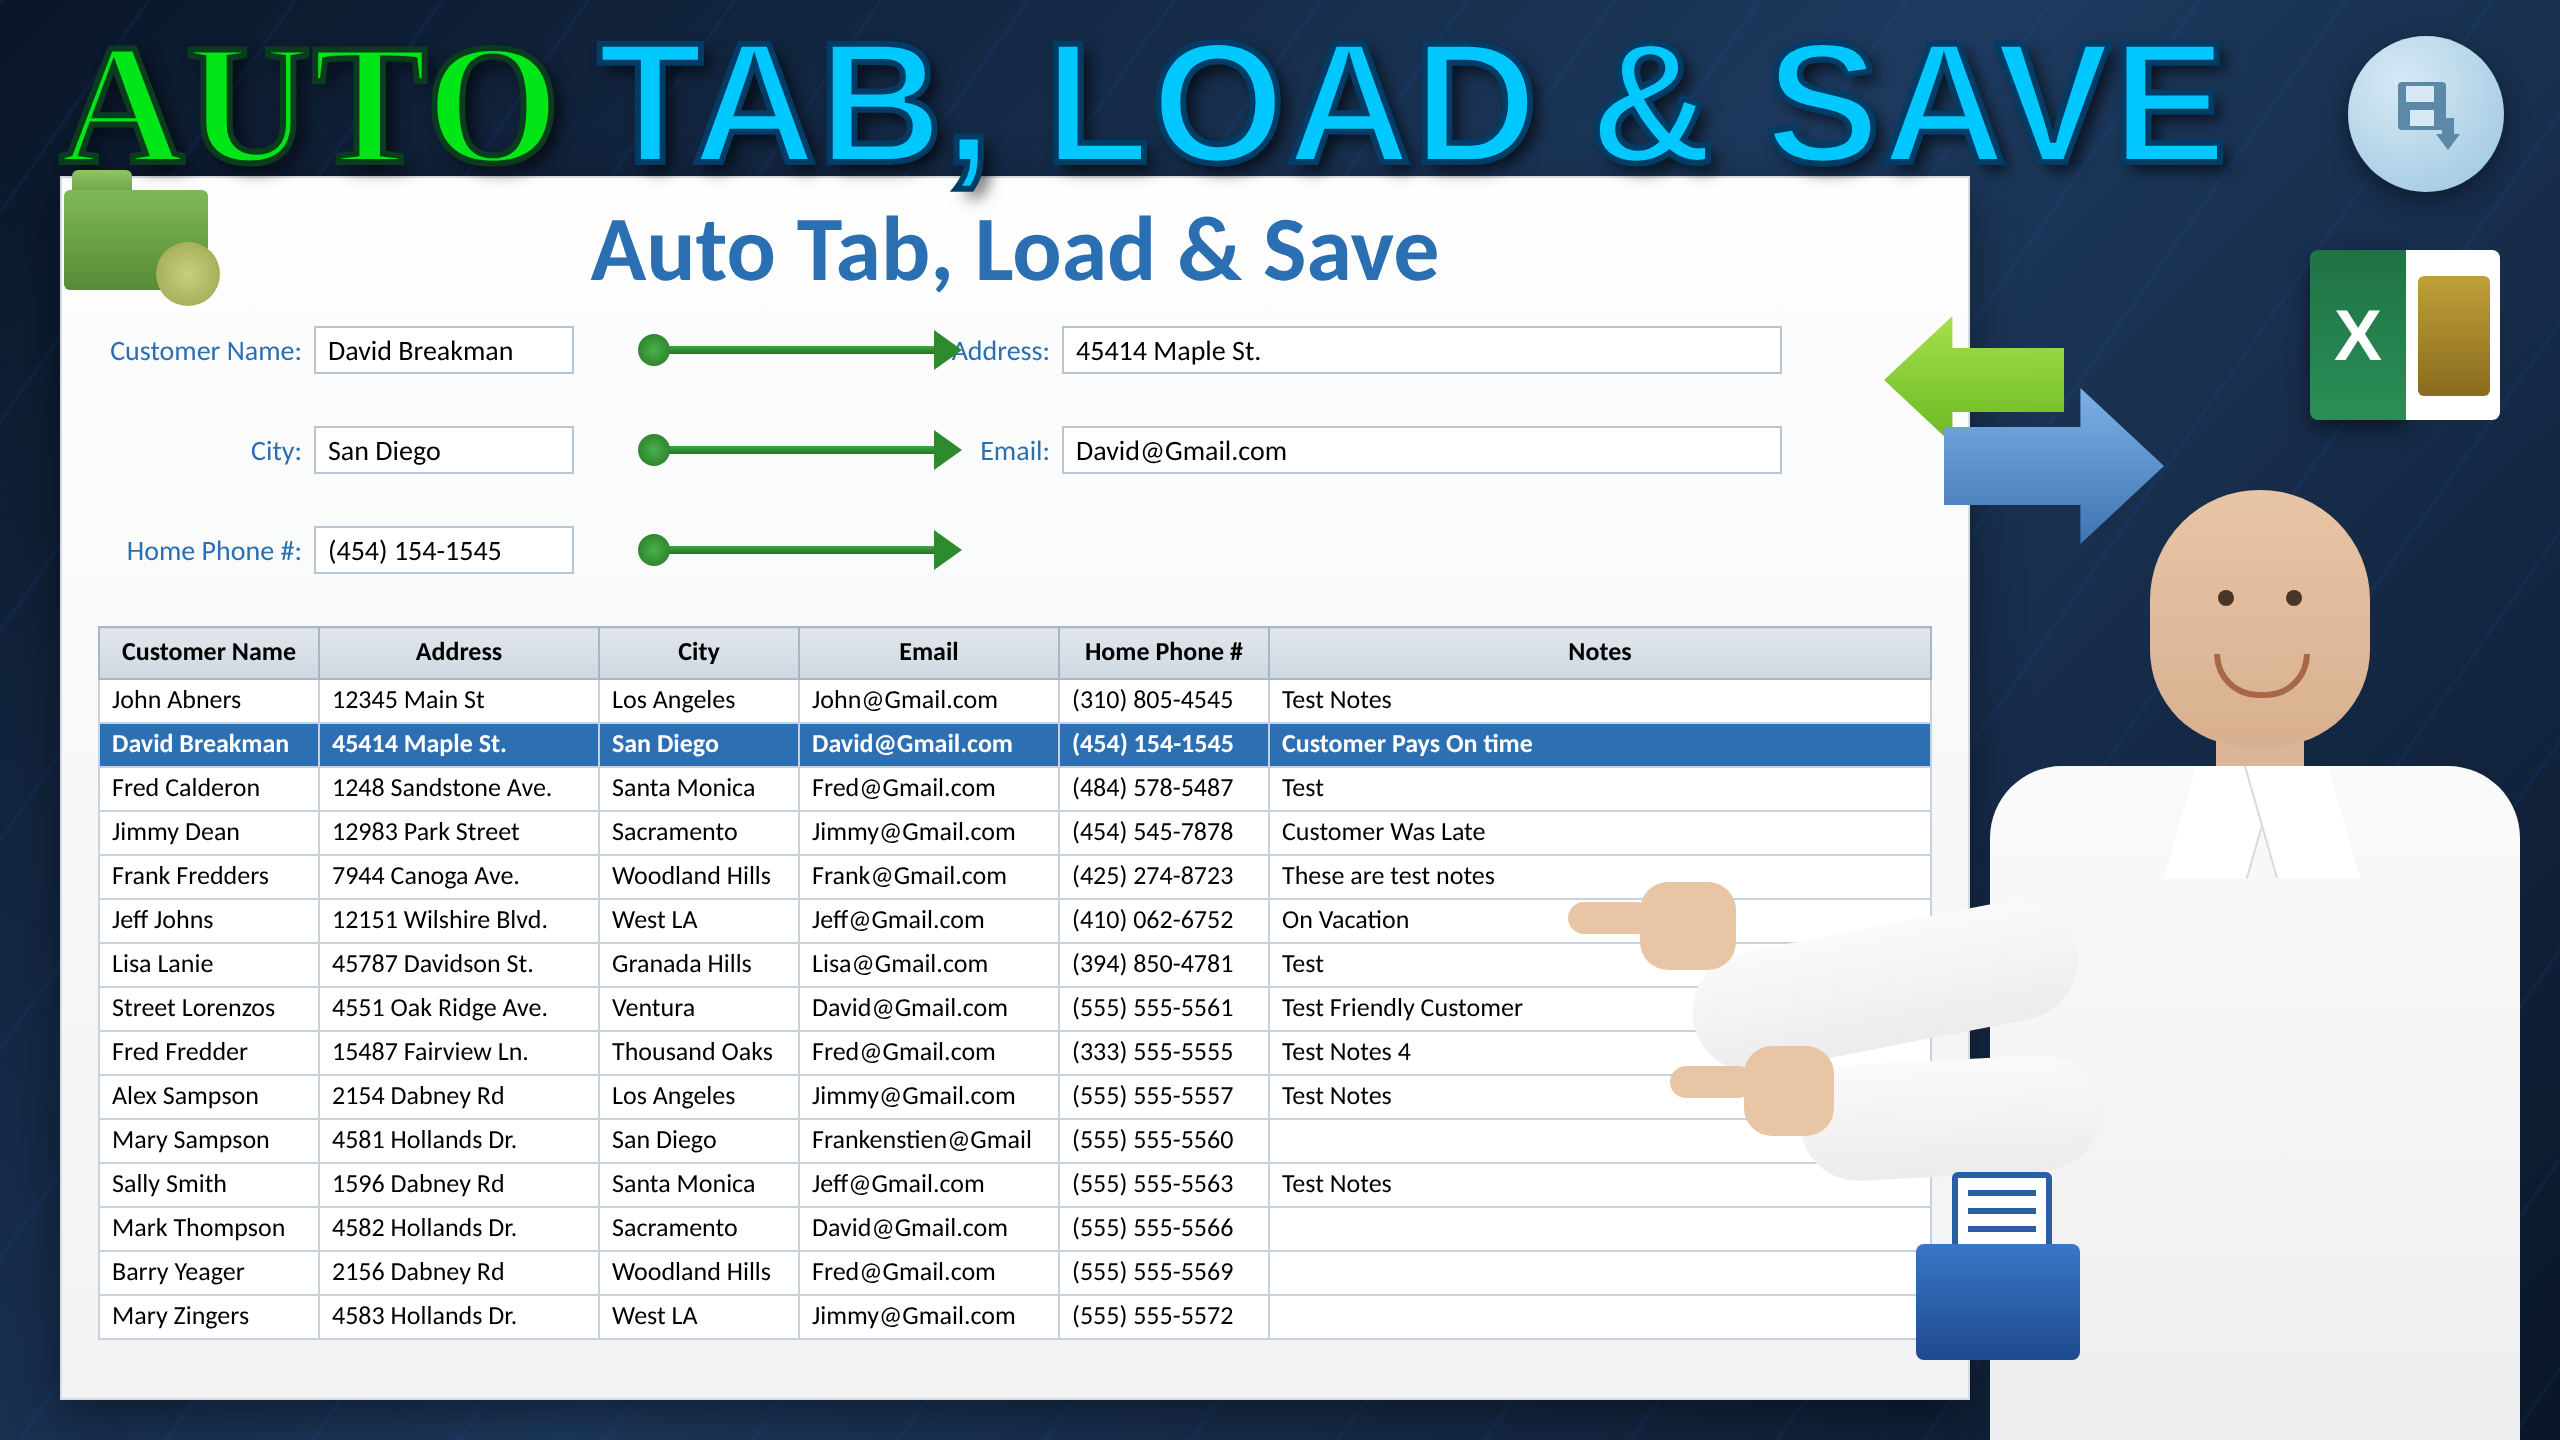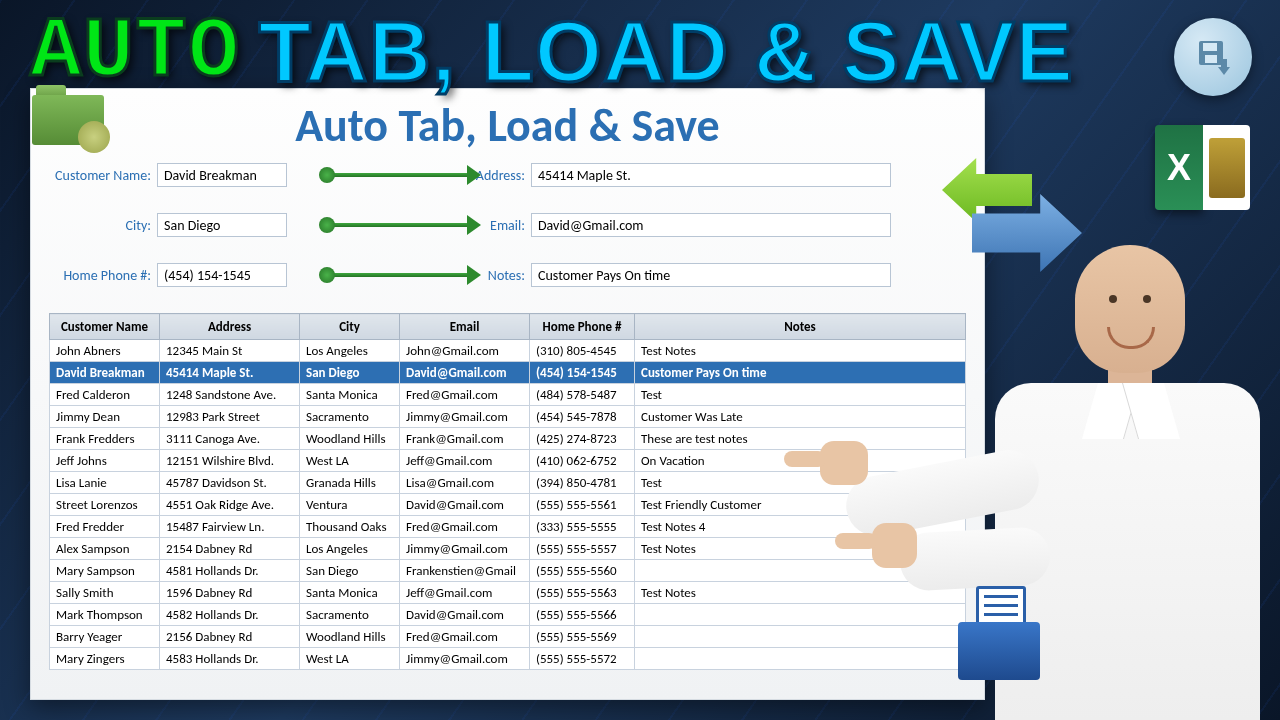--- a/index.html
+++ b/index.html
@@ -1,19 +1,19 @@
 <!DOCTYPE html>
 <html><head>
 <meta charset="utf-8">
 <style>
 *{box-sizing:border-box;margin:0;padding:0}
 body{width:1280px;height:720px;overflow:hidden;font-family:Calibri,Arial,sans-serif;background:linear-gradient(135deg,#0a1628 0%,#1e3a5f 50%,#0a1628 100%);position:relative}
 .bg-diag{position:absolute;inset:0;background:repeating-linear-gradient(125deg,rgba(37,99,235,0.08) 0,rgba(37,99,235,0.08) 2px,transparent 2px,transparent 60px)}
 .headline{position:absolute;top:2px;left:30px;display:flex;gap:18px;align-items:center;z-index:3}
-.headline .w1{font-family:Liberation Mono, monospace;font-size:86px;font-weight:900;color:#00e616;-webkit-text-stroke:3px #0a3d1e;text-shadow:4px 4px 8px rgba(0,0,0,.7);letter-spacing:1px}
+.headline .w1{font-family:Liberation Serif, serif;font-size:86px;font-weight:900;color:#00e616;-webkit-text-stroke:3px #0a3d1e;text-shadow:4px 4px 8px rgba(0,0,0,.7);letter-spacing:1px}
 .headline .w2{font-family:Impact,Arial Black,sans-serif;font-size:86px;font-weight:900;color:#00c8ff;-webkit-text-stroke:3px #003d66;text-shadow:4px 4px 8px rgba(0,0,0,.7);letter-spacing:1px}
 .save-badge{position:absolute;top:18px;right:28px;width:78px;height:78px;border-radius:50%;background:radial-gradient(circle at 35% 30%,#d6e9f5,#9bc5de);display:flex;align-items:center;justify-content:center;box-shadow:0 4px 12px rgba(0,0,0,.4)}
 .excel-badge{position:absolute;top:125px;right:30px;width:95px;height:85px;display:flex}
 .excel-left{width:48px;height:85px;background:linear-gradient(#1f7244,#2a8f56);border-radius:4px 0 0 4px;display:flex;align-items:center;justify-content:center;color:#fff;font-size:36px;font-weight:bold;font-family:Arial;box-shadow:0 4px 10px rgba(0,0,0,.5)}
 .excel-right{width:47px;height:85px;background:#fff;border-radius:0 4px 4px 0;display:flex;align-items:center;justify-content:center;position:relative}
 .money{width:36px;height:60px;background:linear-gradient(#bfa038,#8a6b1f);border-radius:3px}
 .panel{position:absolute;top:88px;left:30px;width:955px;height:612px;background:linear-gradient(#fefefe,#f0f2f4);border:1px solid #d6dce2;box-shadow:0 8px 24px rgba(0,0,0,.45);padding:6px 18px 12px;z-index:2}
 .panel-title{text-align:center;font-size:46px;font-weight:bold;color:#2b6fb3;padding:2px 0 10px}
 .form-row{display:flex;gap:30px;margin-bottom:26px;position:relative}
 .field{display:flex;align-items:center}
@@ -116,24 +116,20 @@
       <div class="field-input" style="width:360px">David@Gmail.com</div>
     </div>
   </div>
 
   <div class="form-row">
     <div class="field">
       <div class="field-label" style="width:108px">Home Phone #:</div>
       <div class="field-input" style="width:130px">(454) 154-1545</div>
     </div>
     <div class="arrow-conn" style="left:280px;top:10px;width:140px"></div>
-    <div class="field" style="margin-left:152px">
-      <div class="field-label" style="width:62px">Notes:</div>
-      <div class="field-input" style="width:360px">Customer Pays On time</div>
-    </div>
   </div>
 
   <table class="tbl">
     <thead>
         <tr>
       <th style="width:110px">Customer Name</th>
       <th style="width:140px">Address</th>
       <th style="width:100px">City</th>
       <th style="width:130px">Email</th>
       <th style="width:105px">Home Phone #</th>
@@ -168,21 +164,21 @@
         <tr>
           <td>Jimmy Dean</td>
           <td>12983 Park Street</td>
           <td>Sacramento</td>
           <td>Jimmy@Gmail.com</td>
           <td>(454) 545-7878</td>
           <td>Customer Was Late</td>
         </tr>
         <tr>
           <td>Frank Fredders</td>
-          <td>3111 Canoga Ave.</td>
+          <td>7944 Canoga Ave.</td>
           <td>Woodland Hills</td>
           <td>Frank@Gmail.com</td>
           <td>(425) 274-8723</td>
           <td>These are test notes</td>
         </tr>
         <tr>
           <td>Jeff Johns</td>
           <td>12151 Wilshire Blvd.</td>
           <td>West LA</td>
           <td>Jeff@Gmail.com</td>

